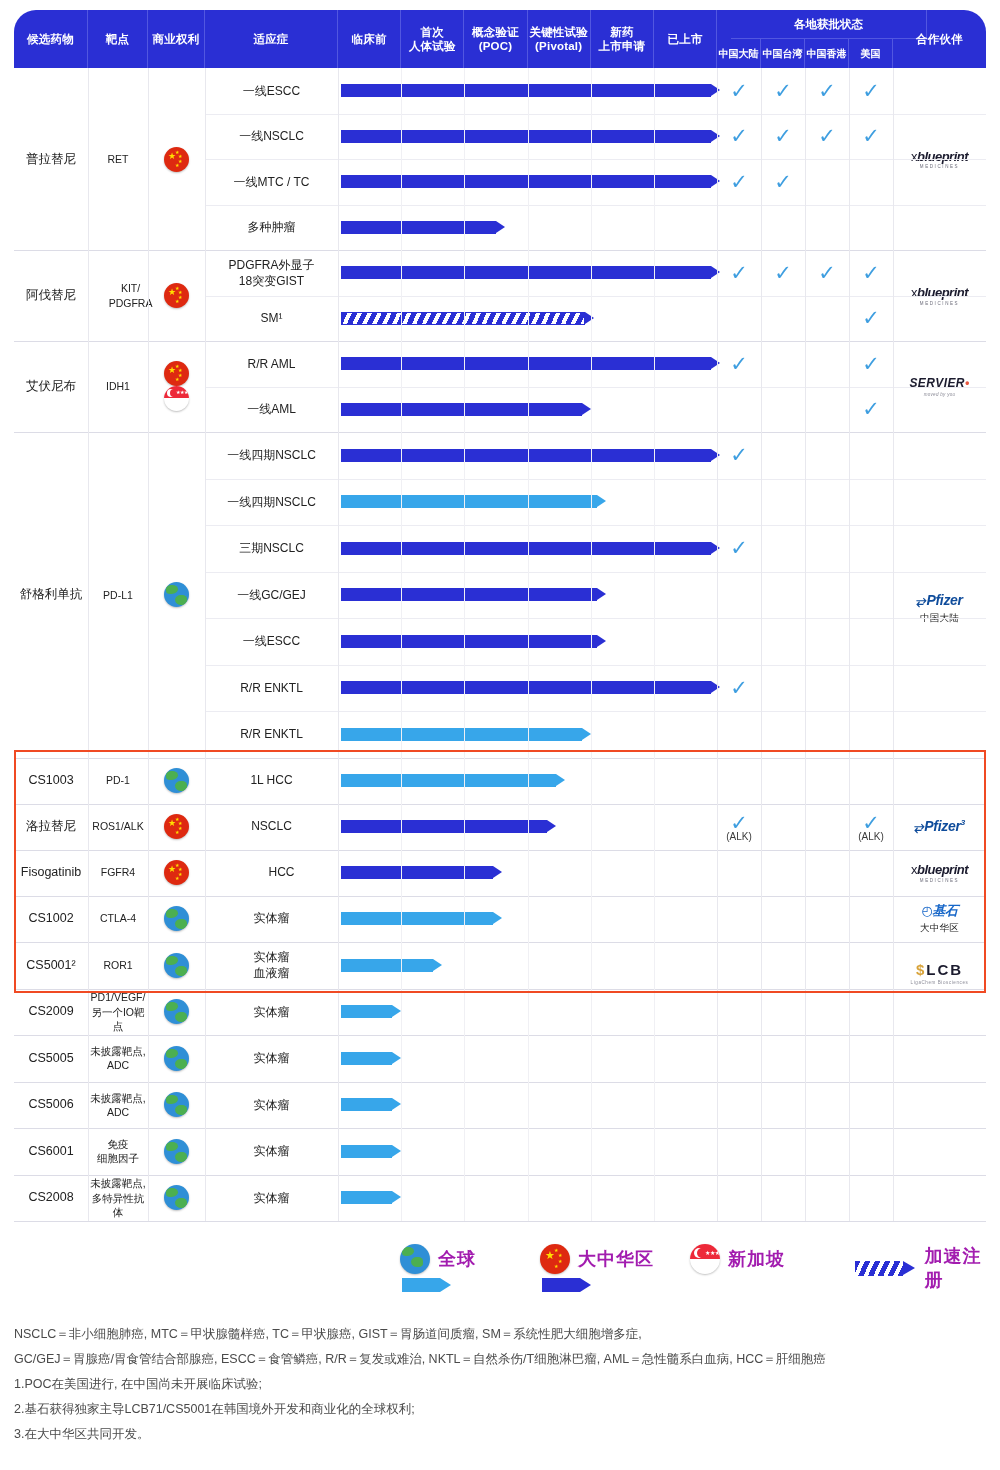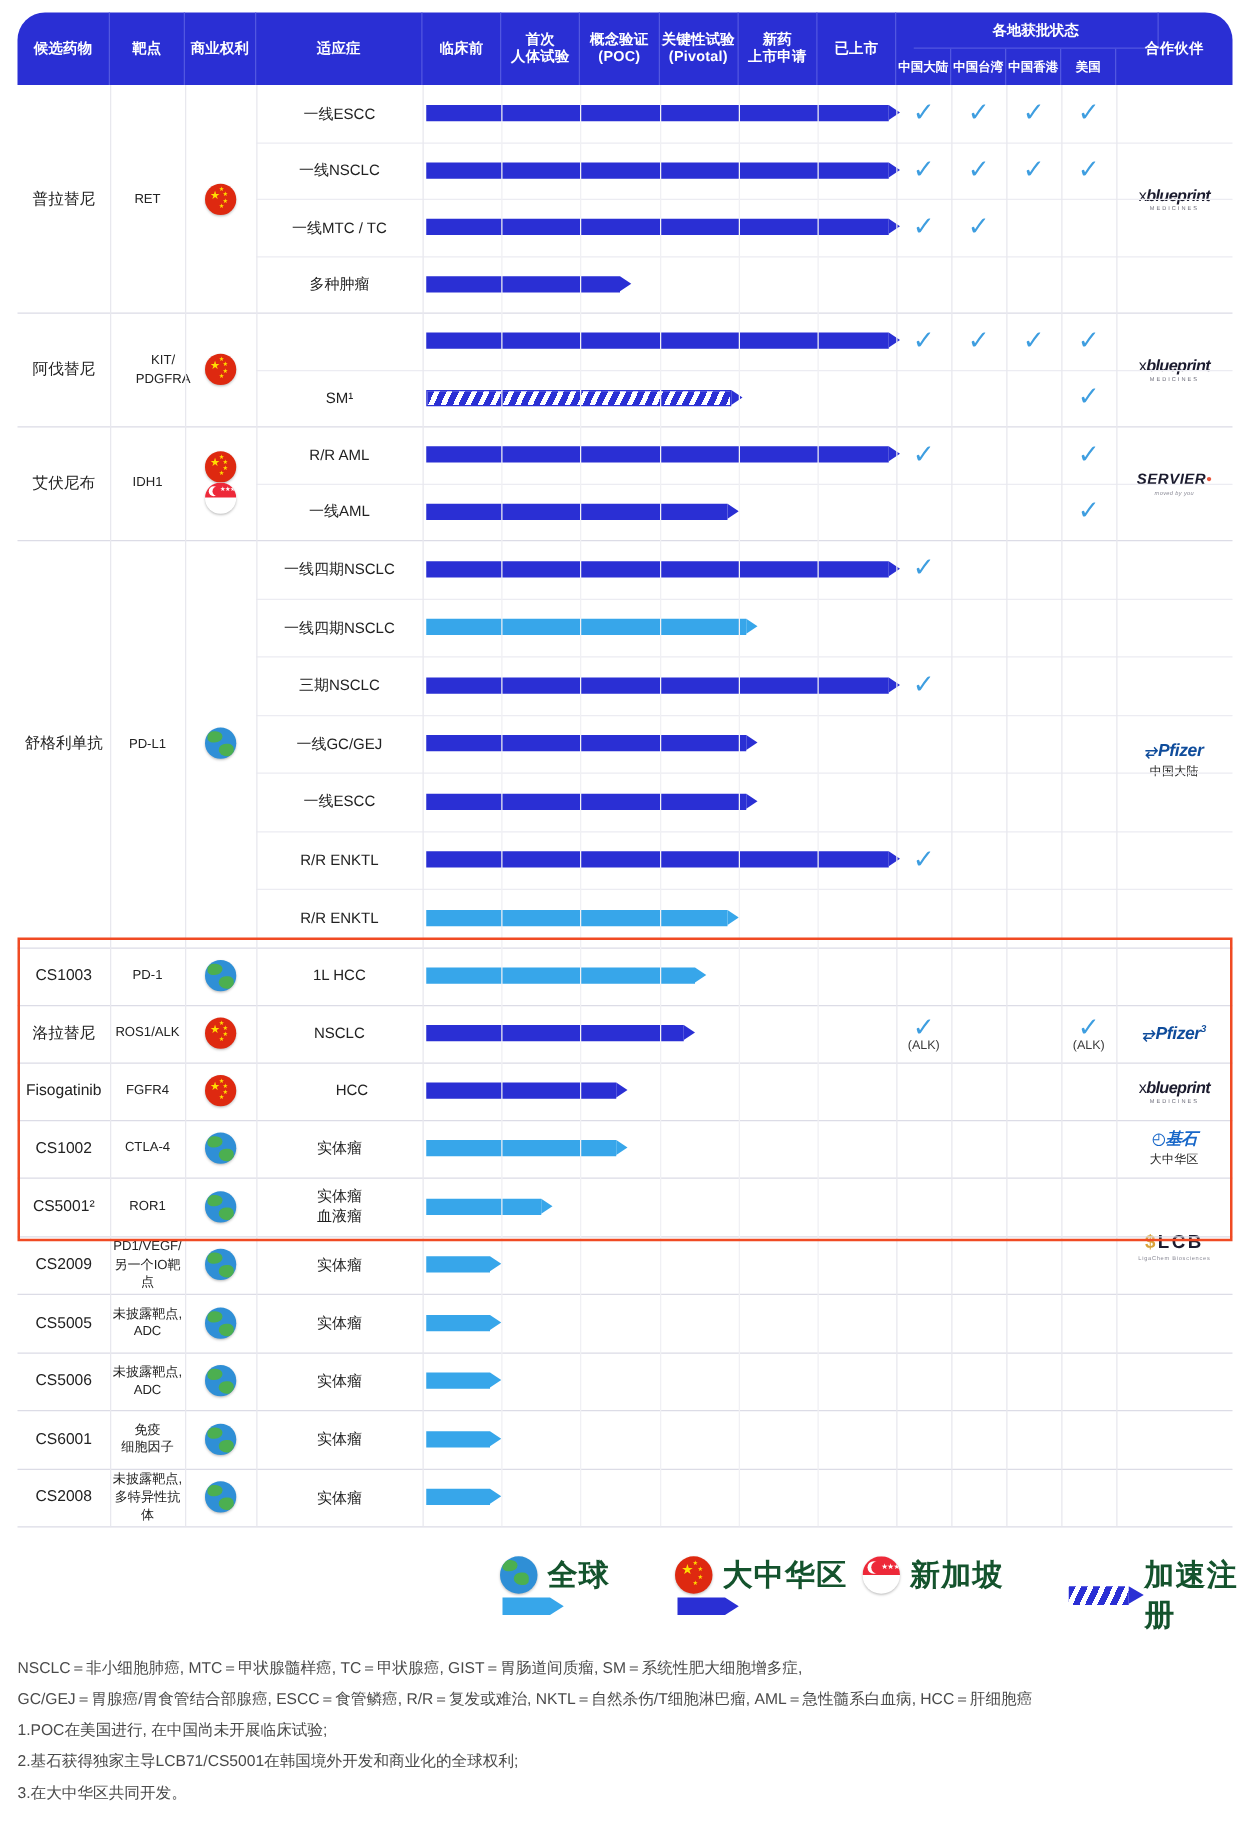--- a/index.html
+++ b/index.html
@@ -141,21 +141,21 @@
 
   
   #hl{
     position:absolute;left:14px;top:750px;width:972px;height:243px;
     border:2.5px solid #f04a23;box-sizing:border-box;pointer-events:none;
   }
 
   
   #legend{position:absolute;left:0;top:1228px;width:1000px;height:72px;}
   .lg{position:absolute;display:flex;align-items:center;}
-  .lg .ltxt{font-size:24px;font-weight:bold;color:#14532d;margin-left:8px;letter-spacing:1px;}
+  .lg .ltxt{font-size:18px;font-weight:bold;color:#a21caf;margin-left:8px;letter-spacing:1px;}
   .lgbar{position:absolute;height:14px;}
   .lgbar .b{position:absolute;left:0;top:0;height:14px;width:38px;}
   .lgbar .t{position:absolute;left:38px;top:0;width:0;height:0;
     border-top:7px solid transparent;border-bottom:7px solid transparent;}
   .lgbar.light .b{background:#37a6ea;} .lgbar.light .t{border-left:11px solid #37a6ea;}
   .lgbar.dark  .b{background:#2a2fd4;} .lgbar.dark  .t{border-left:11px solid #2a2fd4;}
   #hatchlegend{position:absolute;width:62px;height:15px;}
   #hatchlegend .b{position:absolute;left:0;top:0;width:48px;height:15px;
     background:repeating-linear-gradient(115deg,#2a2fd4 0 5px,#ffffff 5px 9px);}
   #hatchlegend .t{position:absolute;left:48px;top:0;width:0;height:0;
@@ -243,20 +243,21 @@
           <span class="st s1">★</span>
           <span class="st s2">★</span>
           <span class="st s3">★</span>
           <span class="st s4">★</span>
           <span class="st s5">★</span>
         </span>
       </div>
       <div class="cell " style="left: 879px; top: 182px; width: 93px; height: 91px;">
         <div class="bp"><span class="amp">x</span>blueprint<span class="sub">MEDICINES</span></div>
       </div>
+      <div class="cell ind" style="left: 191px; top: 182px; width: 133px; height: 45.5px;">PDGFRA外显子<br>18突变GIST</div>
       <div class="bar dark" style="left: 327px; top: 198.25px; width: 379.2px;">
         <div class="body" style="width: 370.2px;"></div>
         <div class="tip" style="left: 370.2px;"></div>
       </div>
       <div class="chk" style="left: 710px; top: 193.75px;">✓</div>
       <div class="chk" style="left: 754px; top: 193.75px;">✓</div>
       <div class="chk" style="left: 798px; top: 193.75px;">✓</div>
       <div class="chk" style="left: 842px; top: 193.75px;">✓</div>
       <div class="hline" style="top: 227.5px; left: 191px; width: 781px;"></div>
       <div class="cell ind" style="left: 191px; top: 227.5px; width: 133px; height: 45.5px;">SM¹</div>
@@ -423,21 +424,21 @@
       <div class="bar light" style="left: 327px; top: 844px; width: 161.16px;">
         <div class="body" style="width: 152.16px;"></div>
         <div class="tip" style="left: 152.16px;"></div>
       </div>
       <div class="hline major" style="top: 873.5px;"></div>
       <div class="cell drug" style="left: 0px; top: 873.5px; width: 74px; height: 47px;">CS5001²</div>
       <div class="cell small" style="left: 74px; top: 873.5px; width: 60px; height: 47px;">ROR1</div>
       <div class="cell " style="left: 134px; top: 873.5px; width: 57px; height: 47px;">
         <span class="globe"></span>
       </div>
-      <div class="cell " style="left: 879px; top: 873.5px; width: 93px; height: 63px; margin-top: 24px;">
+      <div class="cell " style="left: 879px; top: 873.5px; width: 93px; height: 63px;">
         <div class="lcb"><span class="s">$</span>LCB<span class="sub">LigaChem Biosciences</span></div>
       </div>
       <div class="cell ind" style="left: 191px; top: 873.5px; width: 133px; height: 47px;">实体瘤<br>血液瘤</div>
       <div class="bar light" style="left: 327px; top: 890.5px; width: 101.12px;">
         <div class="body" style="width: 92.12px;"></div>
         <div class="tip" style="left: 92.12px;"></div>
       </div>
       <div class="hline major" style="top: 920.5px;"></div>
       <div class="cell drug" style="left: 0px; top: 920.5px; width: 74px; height: 46.5px;">CS2009</div>
       <div class="cell small" style="left: 74px; top: 920.5px; width: 60px; height: 46.5px;">PD1/VEGF/<br>另一个IO靶点</div>

